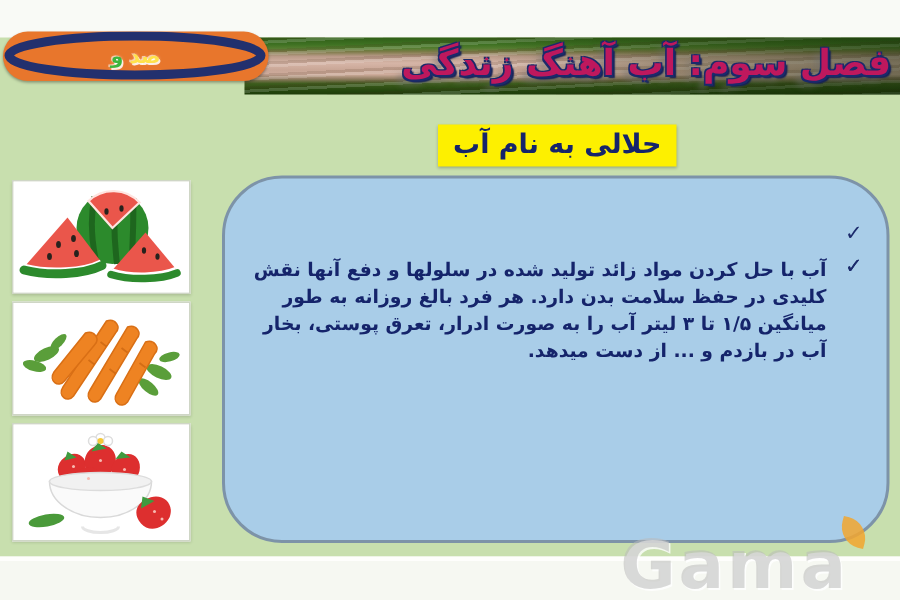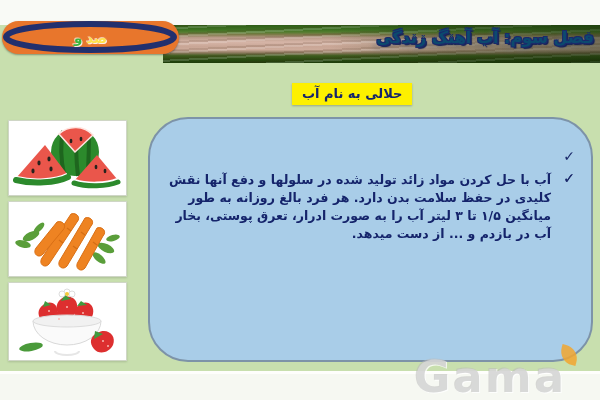--- a/index.html
+++ b/index.html
@@ -13,37 +13,37 @@
   .photo-band{position:absolute;left:163px;top:25px;width:437px;height:38px;
     background-image:
       linear-gradient(90deg, rgba(0,0,0,0) 38%, rgba(25,45,8,.30) 66%, rgba(15,35,5,.48) 100%),
       repeating-linear-gradient(-3deg, rgba(255,255,255,.16) 0 2px, rgba(70,45,25,.14) 2px 4px, rgba(0,0,0,0) 4px 8px),
       linear-gradient(180deg,#2f5d17 0%,#3e7122 12%,#557d30 19%,#7d7b49 25%,
         #b99a88 33%,#d6b5a7 45%,#c9a696 57%,#cdab9b 65%,
         #8d7a5e 73%,#3d5c1d 81%,#25470e 93%,#1e3c0a 100%);}
 
   
   .chapter-title{position:absolute;right:6px;top:28px;direction:rtl;
-    font-size:16px;font-weight:bold;color:#0c4a6e;letter-spacing:0;white-space:nowrap;
+    font-size:24px;font-weight:bold;color:#be185d;letter-spacing:0;white-space:nowrap;
     text-shadow:1px 1px 0 #1b2a6b,-1px 1px 0 #1b2a6b,1px -1px 0 #1b2a6b,-1px -1px 0 #1b2a6b,
       2px 2px 1px #132055,-4px 4px 4px rgba(110,110,110,.55);}
 
   
   .brand-badge{position:absolute;left:2px;top:21px;width:177px;height:33px;
     background:#e8762c;border-radius:17px;box-shadow:0 1px 2px rgba(0,0,0,.35);}
   .brand-badge svg{position:absolute;left:0;top:0;}
   .brand-text{position:absolute;left:0;top:0;width:100%;height:100%;direction:rtl;
     display:flex;align-items:center;justify-content:center;gap:4px;
     font-size:13.5px;font-weight:bold;color:#ffe24a;
     text-shadow:1px 1px 0 rgba(255,255,255,.85),-1px -1px 0 rgba(255,255,255,.55),0 0 2px rgba(255,255,255,.6);}
   .brand-text .conj{color:#3db53d;}
 
   
   .section-badge{position:absolute;left:292px;top:83px;background:#fdf000;
-    padding:3px 10px 4px 10px;direction:rtl;font-size:13px;font-weight:bold;color:#15246b;
+    padding:3px 10px 4px 10px;direction:rtl;font-size:18px;font-weight:bold;color:#15246b;
     box-shadow:0 1px 2px rgba(0,0,0,.25);}
 
   
   .panel{position:absolute;left:148px;top:117px;width:445px;height:245px;
     background:#a9cde8;border:2px solid #7d93a8;border-radius:40px;
     padding:30px 16px 0 18px;box-sizing:border-box;z-index:1;}
   .bullet{position:relative;direction:rtl;text-align:right;color:#15246b;
     font-size:12.5px;font-weight:bold;line-height:18px;padding-right:24px;margin-bottom:22px;}
   .check{position:absolute;right:0;top:-2px;font-size:14px;color:#1b2a6b;font-style:italic;}
 

